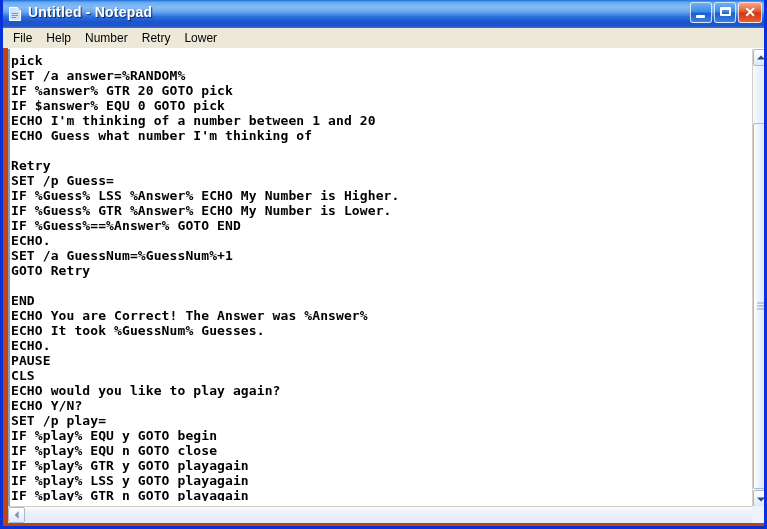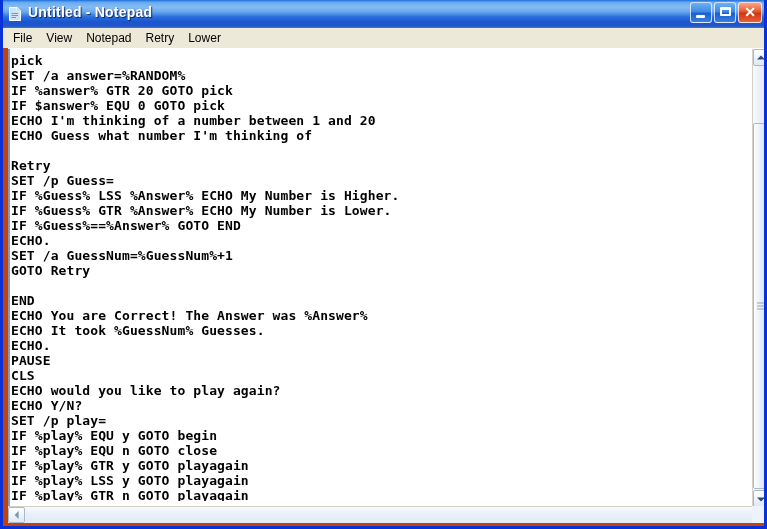--- a/index.html
+++ b/index.html
@@ -342,22 +342,22 @@
         </div>
         <div class="winbtn close">
           <span class="glyph-close">✕</span>
         </div>
       </div>
     </div>
   </div>
 
   <div class="menubar">
     <div class="menuitem">File</div>
-    <div class="menuitem">View</div>
-    <div class="menuitem">Notepad</div>
+    <div class="menuitem">Help</div>
+    <div class="menuitem">Number</div>
     <div class="menuitem">Retry</div>
     <div class="menuitem">Lower</div>
   </div>
 
   <div class="client">
     <div class="sunken-left"></div>
 
     <div class="textarea" id="editor-text"><div class="textline">pick</div><div class="textline">SET /a answer=%RANDOM%</div><div class="textline">IF %answer% GTR 20 GOTO pick</div><div class="textline">IF $answer% EQU 0 GOTO pick</div><div class="textline">ECHO I'm thinking of a number between 1 and 20</div><div class="textline">ECHO Guess what number I'm thinking of</div><div class="textline">&nbsp;</div><div class="textline">Retry</div><div class="textline">SET /p Guess=</div><div class="textline">IF %Guess% LSS %Answer% ECHO My Number is Higher.</div><div class="textline">IF %Guess% GTR %Answer% ECHO My Number is Lower.</div><div class="textline">IF %Guess%==%Answer% GOTO END</div><div class="textline">ECHO.</div><div class="textline">SET /a GuessNum=%GuessNum%+1</div><div class="textline">GOTO Retry</div><div class="textline">&nbsp;</div><div class="textline">END</div><div class="textline">ECHO You are Correct! The Answer was %Answer%</div><div class="textline">ECHO It took %GuessNum% Guesses.</div><div class="textline">ECHO.</div><div class="textline">PAUSE</div><div class="textline">CLS</div><div class="textline">ECHO would you like to play again?</div><div class="textline">ECHO Y/N?</div><div class="textline">SET /p play=</div><div class="textline">IF %play% EQU y GOTO begin</div><div class="textline">IF %play% EQU n GOTO close</div><div class="textline">IF %play% GTR y GOTO playagain</div><div class="textline">IF %play% LSS y GOTO playagain</div><div class="textline">IF %play% GTR n GOTO playagain</div></div>
 
     <div class="vscroll">

